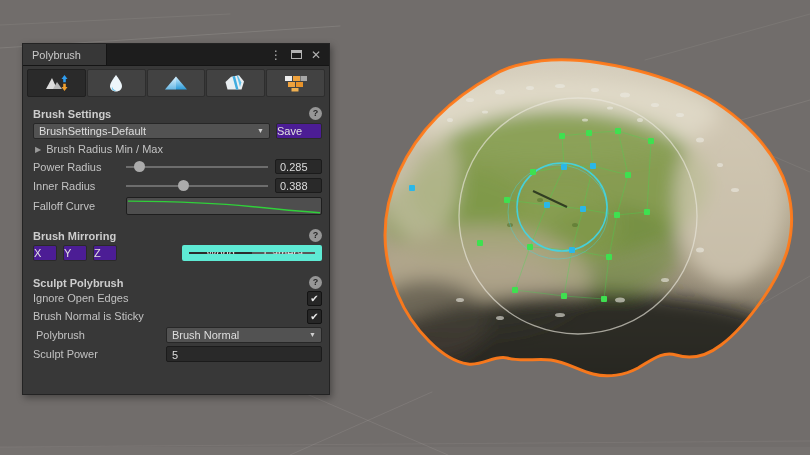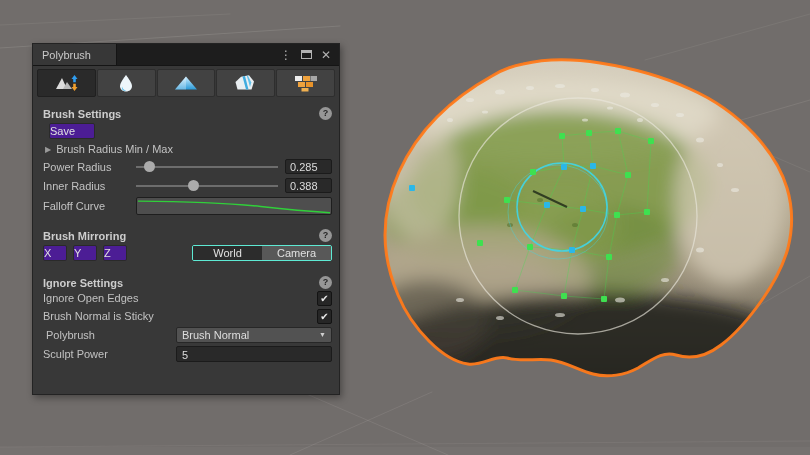--- a/index.html
+++ b/index.html
@@ -7,21 +7,21 @@
   .stage{
     position:relative;width:810px;height:455px;overflow:hidden;
     background:#716d6b;
     font-family:"Liberation Sans","DejaVu Sans",sans-serif;
     -webkit-font-smoothing:antialiased;
   }
   .scene-svg{position:absolute;inset:0;}
 
   
   .panel{
-    position:absolute;left:32px;top:43px;width:308px;height:352px;
+    position:absolute;left:22px;top:43px;width:308px;height:352px;
     background:#383838;border:1px solid #232323;
     box-shadow:2px 3px 7px rgba(0,0,0,.35);
     color:#c2c2c2;font-size:11px;
   }
   .titlebar{
     height:22px;background:#1d1d1d;display:flex;align-items:stretch;
     border-bottom:1px solid #151515;
   }
   .title-tab{
     width:84px;background:#373737;display:flex;align-items:center;
@@ -72,21 +72,21 @@
   .slider .knob{position:absolute;top:1px;width:11px;height:11px;border-radius:50%;background:#ababab;}
   .value-field{
     width:47px;height:15px;background:#292929;border:1px solid #1b1b1b;border-radius:2px;
     color:#dcdcdc;line-height:13px;padding:1px 0 0 4px;flex-shrink:0;
   }
   .curve-field{
     flex:1;height:18px;background:#4e4e4e;border:1px solid #1e1e1e;border-radius:2px;overflow:hidden;
   }
   .axis-btn{width:24px;margin-right:6px;}
   .seg{
-    display:flex;width:140px;height:16px;border:1px solid #5eead4;border-radius:2px;overflow:hidden;margin-left:auto;
+    display:flex;width:140px;height:16px;border:7px solid #5eead4;border-radius:2px;overflow:hidden;margin-left:auto;
   }
   .seg > div{flex:1;display:flex;align-items:center;justify-content:center;color:#e0e0e0;}
   .seg-active{background:#2c2c2c;}
   .seg-inactive{background:#585858;}
 
   .checkbox{
     width:15px;height:15px;background:#262626;border:1px solid #131313;border-radius:2px;
     margin-left:auto;color:#eaeaea;font-size:10px;text-align:center;line-height:14px;
   }
   .wide-field{
@@ -282,20 +282,24 @@
           <rect x="8.5" y="15" width="7" height="3.5" fill="#f0b050"></rect>
         </svg>
       </div>
     </div>
 
     <div class="section-header">
       <span>Brush Settings</span>
       <span class="help-icon">?</span>
     </div>
     <div class="row" style="height:21px;">
+      <div class="dropdown" style="margin-left:0;">
+        <span class="dd-text">BrushSettings-Default</span>
+        <span class="dd-arrow">▼</span>
+      </div>
       <div class="btn save-btn">
         <span>Save</span>
       </div>
     </div>
     <div class="foldout">
       <span class="fold-arrow">▶</span>
       <span>Brush Radius Min / Max</span>
     </div>
 
     <div class="row">
@@ -345,21 +349,21 @@
           </div>
         <div class="seg-inactive">
             <span>Camera</span>
           </div>
       </div>
     </div>
 
     <div class="gap10"></div>
 
     <div class="section-header" style="margin-top:0;">
-      <span>Ignore Settings</span>
+      <span>Sculpt Polybrush</span>
       <span class="help-icon">?</span>
     </div>
     <div class="row" style="height:18px;">
       <span>Ignore Open Edges</span>
       <div class="checkbox">✔</div>
     </div>
     <div class="row" style="height:18px;">
       <span>Brush Normal is Sticky</span>
       <div class="checkbox">✔</div>
     </div>

